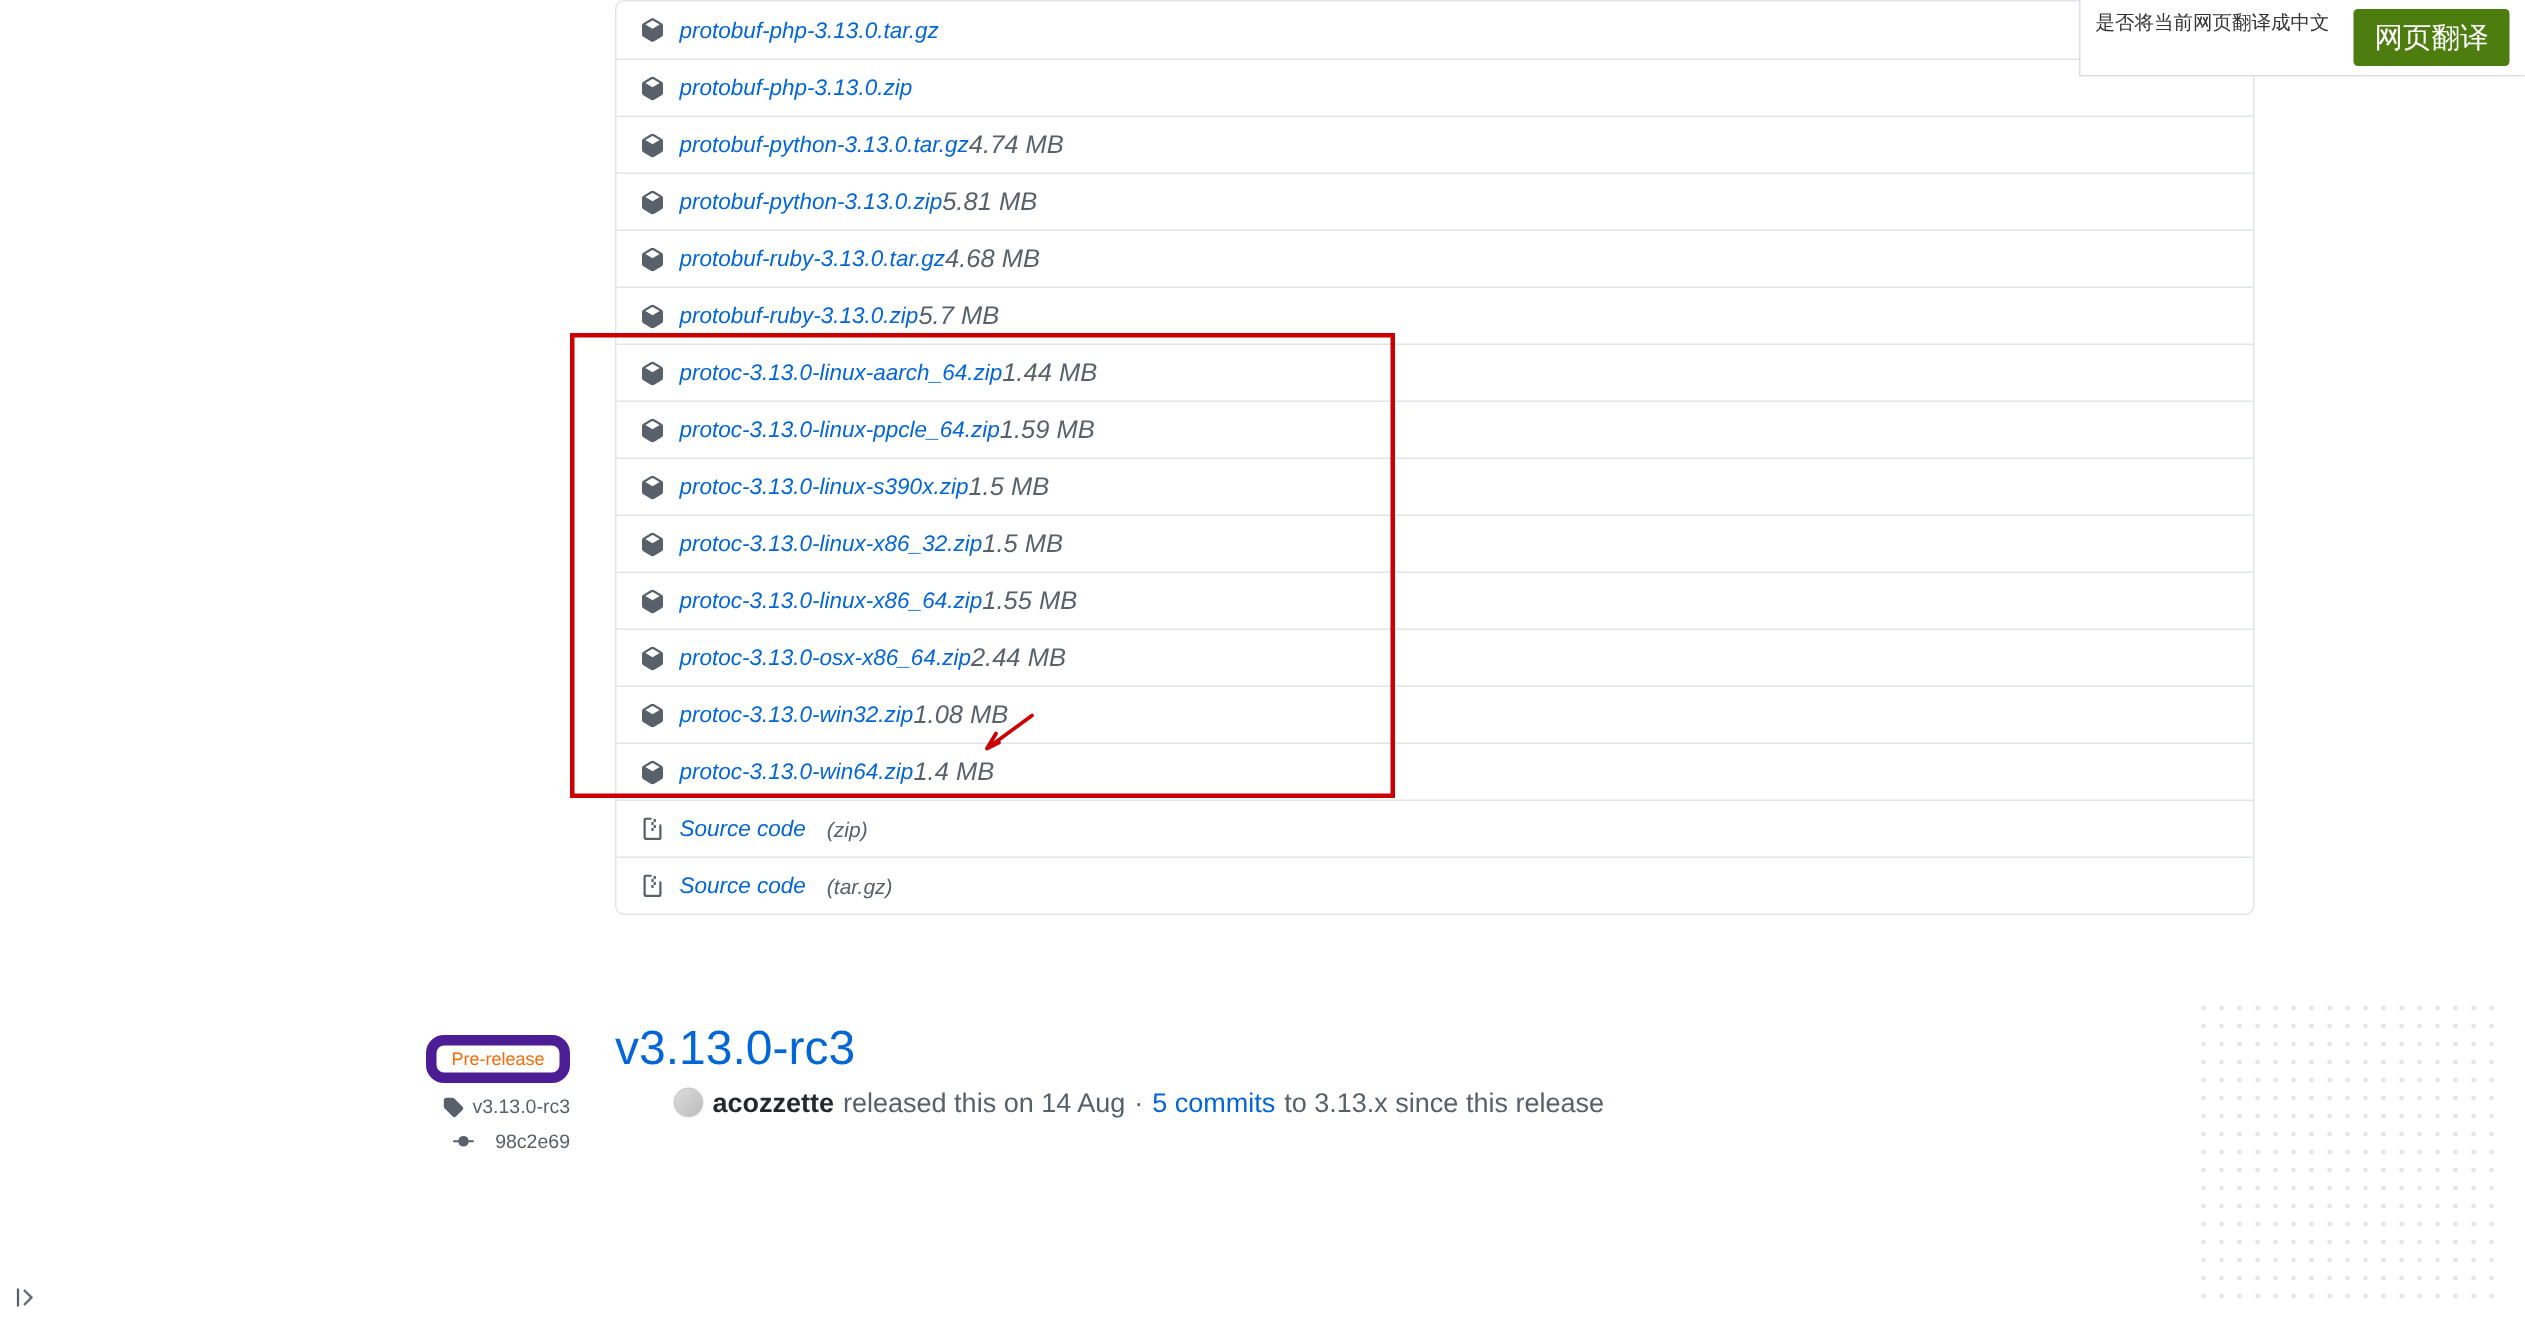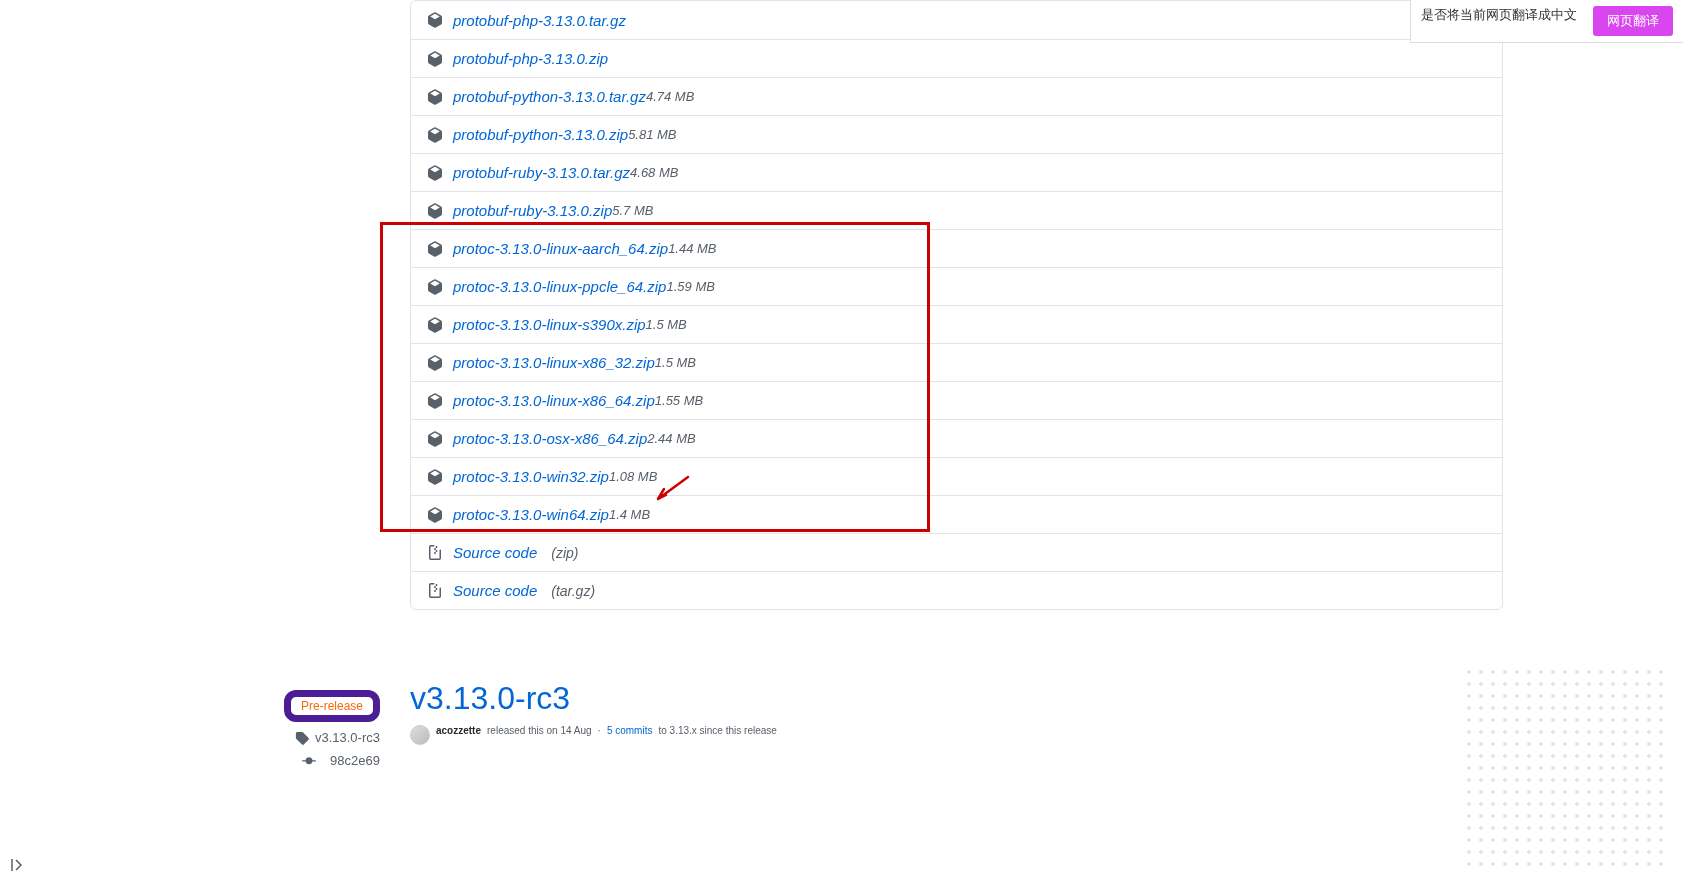--- a/index.html
+++ b/index.html
@@ -19,38 +19,38 @@
     
     .main { flex: 1; padding-right: 180px; }
     
     .asset-list { border: 1px solid #e1e4e8; border-radius: 6px; overflow: hidden; margin-bottom: 10px; }
     .asset-row { display: flex; align-items: center; justify-content: flex-start; padding: 8px 16px; border-top: 1px solid #e1e4e8; min-height: 38px; font-style: italic; }
     .asset-row:first-child { border-top: none; }
     .asset-left { display: flex; align-items: center; gap: 10px; }
     .asset-icon { color: #586069; flex-shrink: 0; }
     .asset-icon svg { width: 16px; height: 16px; display: block; }
     .asset-name { color: #0366d6; text-decoration: none; font-size: 15px; }
-    .asset-size { color: #586069; font-size: 13px; white-space: nowrap; }
+    .asset-size { color: #586069; font-size: 17px; white-space: nowrap; }
     .source-muted { color: #586069; }
     
     .highlight-box { position: absolute; border: 3px solid #cc0000; pointer-events: none; }
     .highlight-wrapper { position: relative; }
     
     .arrow { position: absolute; color: #cc0000; pointer-events: none; }
     
     .release-header { margin-top: 70px; }
     .release-title { color: #0366d6; font-size: 32px; font-weight: 400; margin-bottom: 8px; }
-    .release-meta { display: flex; gap: 6px; color: #586069; font-size: 10px; }
+    .release-meta { display: flex; gap: 6px; color: #586069; font-size: 18px; margin-left: 39px; }
     .avatar { width: 20px; height: 20px; border-radius: 50%; background: linear-gradient(135deg, #ddd, #bbb); border: 1px solid #ccc; }
     .author-name { color: #24292e; font-weight: 600; }
     .commits-link { color: #0366d6; text-decoration: none; }
     
     .translate-bar { position: fixed; top: 0; right: 0; display: flex; gap: 16px; padding: 6px 10px; background: #fff; border: 1px solid #ddd; border-top: none; border-right: none; z-index: 100; }
     .translate-text { font-size: 13px; color: #333; }
-    .translate-btn { background: #d946ef; color: #fff; border: none; padding: 6px 14px; border-radius: 3px; font-size: 13px; cursor: pointer; }
+    .translate-btn { background: #4d7c0f; color: #fff; border: none; padding: 6px 14px; border-radius: 3px; font-size: 19px; cursor: pointer; }
     
     .qr-placeholder { position: fixed; bottom: 20px; right: 20px; width: 200px; height: 200px; background-image: radial-gradient(circle, #ccc 20%, transparent 20%); background-size: 12px 12px; opacity: 0.5; }
     
     .expand-icon { position: fixed; bottom: 10px; left: 10px; color: #586069; }
   </style>
 </head>
 <body>
 
 <div class="translate-bar">
   <span class="translate-text">是否将当前网页翻译成中文</span>

